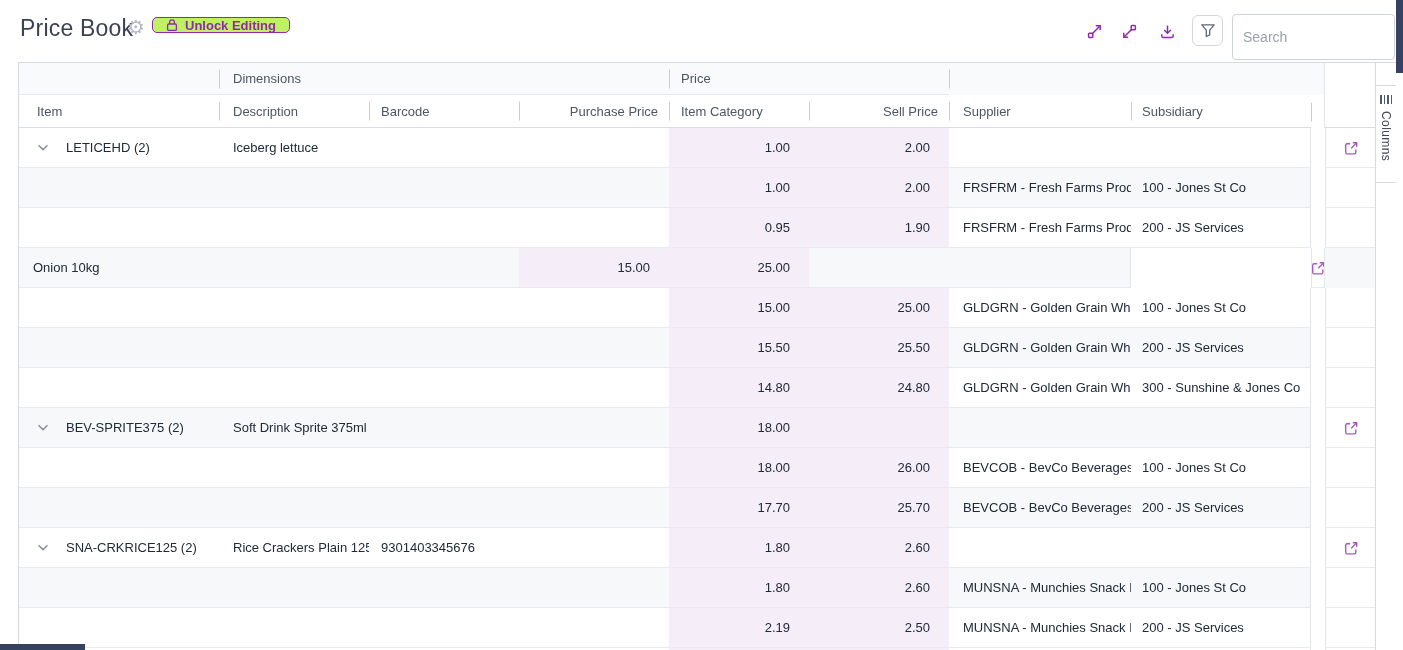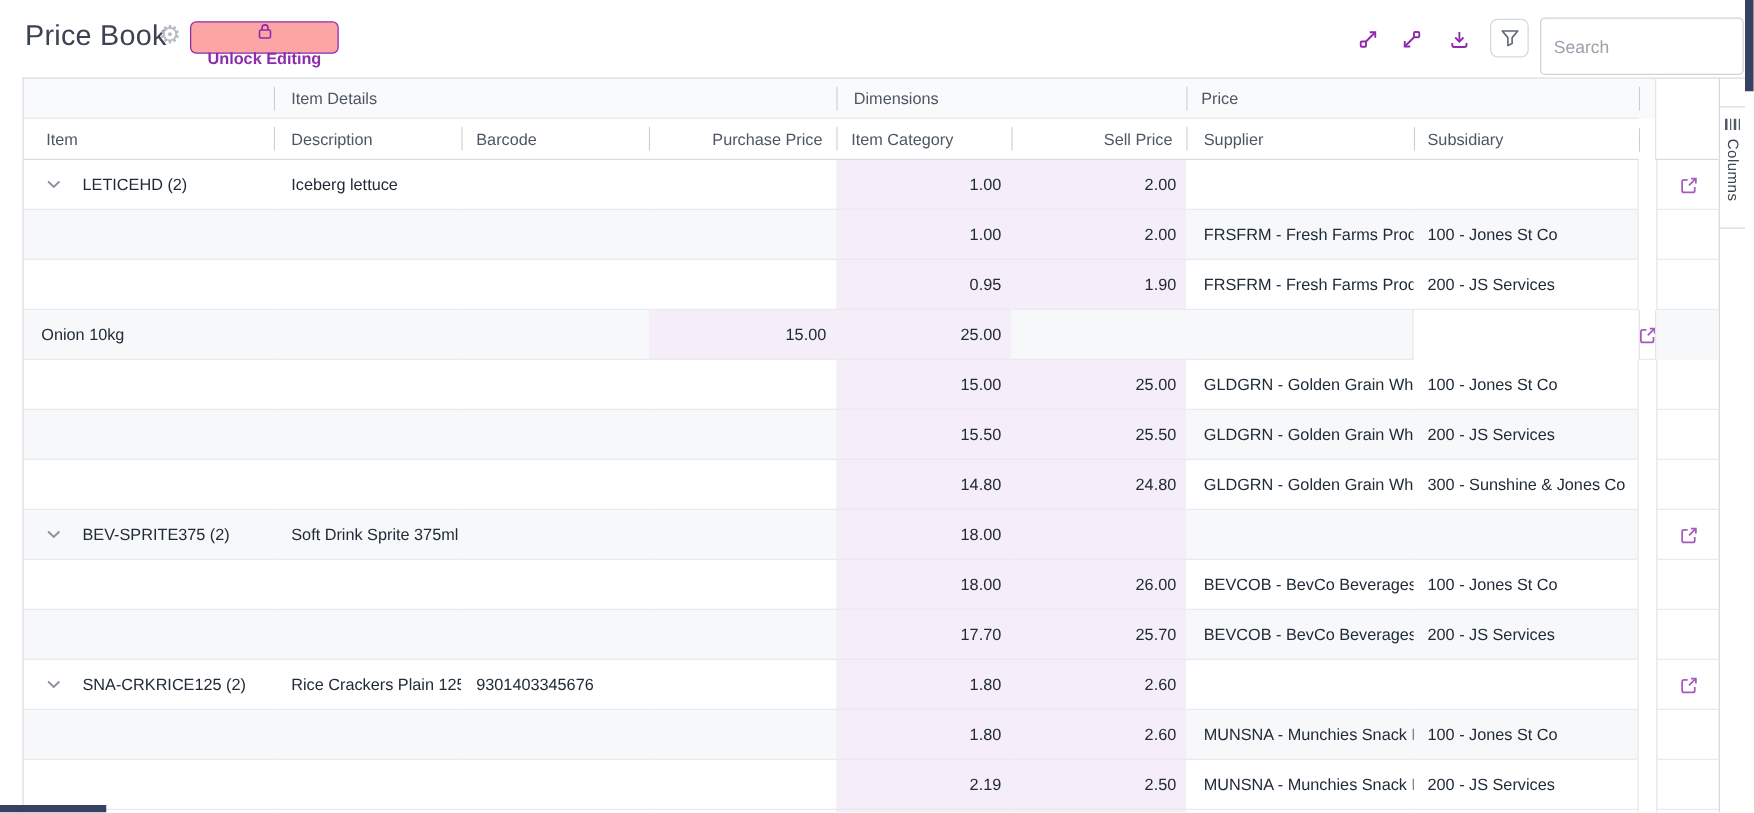--- a/index.html
+++ b/index.html
@@ -15,23 +15,23 @@
   *{margin:0;padding:0;box-sizing:border-box;}
   html,body{width:1403px;height:650px;overflow:hidden;}
   body{
     position:relative;background:#fff;
     font-family:"Liberation Sans","DejaVu Sans",sans-serif;
     -webkit-font-smoothing:antialiased;
   }
   
   .page-title{position:absolute;left:20px;top:15px;font-size:23px;font-weight:500;color:#3b4252;letter-spacing:.2px;}
   .gear{position:absolute;left:127px;top:17px;font-size:20px;color:#b5bac2;font-family:"DejaVu Sans",sans-serif;cursor:pointer;line-height:1;}
-  .unlock-btn{position:absolute;left:152px;top:17px;height:26px;display:inline-flex;align-items:center;gap:7px;
-    padding:0 13px;border:1.5px solid var(--accent);border-radius:5px;background:#fca5a5;color:var(--accent);
-    font-size:13px;font-weight:600;font-family:inherit;cursor:pointer;white-space:nowrap;flex-direction:column;}
+  .unlock-btn{position:absolute;left:152px;top:17px;height:16px;display:inline-flex;align-items:center;gap:7px;
+    padding:0 13px;border:1.5px solid var(--accent);border-radius:5px;background:#bef264;color:var(--accent);
+    font-size:13px;font-weight:600;font-family:inherit;cursor:pointer;white-space:nowrap;}
   .icon-btn{position:absolute;width:18px;height:18px;border:none;background:none;color:var(--accent);cursor:pointer;padding:0;}
   .icon-btn svg{display:block;}
   .filter-btn{position:absolute;left:1192px;top:15px;width:31px;height:31px;border:1px solid #d3d7dd;border-radius:6px;
     background:#fff;color:#5d6875;display:flex;align-items:center;justify-content:center;cursor:pointer;}
   .search-input{position:absolute;left:1232px;top:14px;width:163px;height:46px;border:1px solid #cdd2d9;border-radius:4px;
     padding:0 10px;font-size:14px;font-family:inherit;color:#2e3641;outline:none;background:#fff;}
   .search-input::placeholder{color:#99a1ab;}
   
   .vthumb{position:absolute;left:1396px;top:0;width:7px;height:73px;background:var(--scrollbar);z-index:20;}
   .hthumb{position:absolute;left:0;top:644px;width:85px;height:6px;background:var(--scrollbar);z-index:20;}
@@ -56,21 +56,21 @@
   .actions-header{position:absolute;right:0;top:0;width:51px;height:65px;background:#fff;
     border-left:1px solid var(--border-vert);border-bottom:1px solid var(--border-mid);}
   
   .row{height:40px;background:#fff;}
   .cell{display:flex;align-items:center;font-size:13px;color:#202b38;overflow:hidden;white-space:nowrap;
     border-bottom:1px solid var(--border-soft);background:inherit;}
   .row.zebra{background:var(--zebra);}
   .c-item{padding-left:18px;gap:17px;}
   .c-desc{padding:0 14px;}
   .c-barcode,.c-cat{padding:0 12px;}
-  .c-pp,.c-sp{background:var(--price-bg) !important;justify-content:flex-end;padding:0 8px;}
+  .c-pp,.c-sp{background:var(--price-bg) !important;justify-content:flex-end;padding:0 19px;}
   .c-sup{padding:0 14px;}
   .c-sub{padding:0 11px;border-right:1px solid var(--border-vert);}
   .c-fill{border-bottom:none !important;background:#fff !important;}
   .c-act{border-left:1px solid var(--border-vert);border-right:1px solid var(--border-vert);
     background:#fff !important;justify-content:center;}
   .chevron{display:flex;color:#8a919c;cursor:pointer;flex:0 0 auto;}
   .ext-link{display:flex;color:#a55bbd;cursor:pointer;}
   
   .side-strip{position:absolute;left:1375px;top:62px;width:21px;height:588px;background:#fff;
     border-left:1px solid var(--border-strong);border-top:1px solid var(--border-strong);}
@@ -137,21 +137,20 @@
 
 <input class="search-input" type="text" placeholder="Search" style="">
 
 <div class="vthumb"></div>
 <div class="hthumb"></div>
 
 <div class="table">
   <div class="header-wrap">
     <div class="ghead">
       <div class="hcell"></div>
-      <div class="hcell tick" style="padding-left:14px;">Item Details</div>
       <div class="hcell tick" style="padding-left:14px;">Dimensions</div>
       <div class="hcell tick" style="padding-left:12px;">Price</div>
       <div class="hcell tick nob"></div>
     </div>
     <div class="chead">
       <div class="hcell h-item">Item</div>
       <div class="hcell tick" style="padding-left:14px;">Description</div>
       <div class="hcell tick" style="padding-left:12px;">Barcode</div>
       <div class="hcell tick hr">Purchase Price</div>
       <div class="hcell tick" style="padding-left:12px;">Item Category</div>

